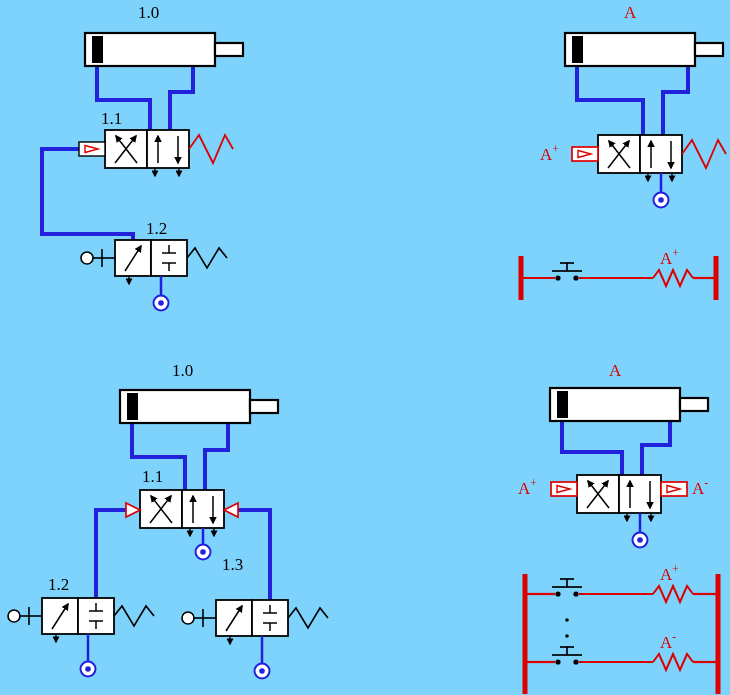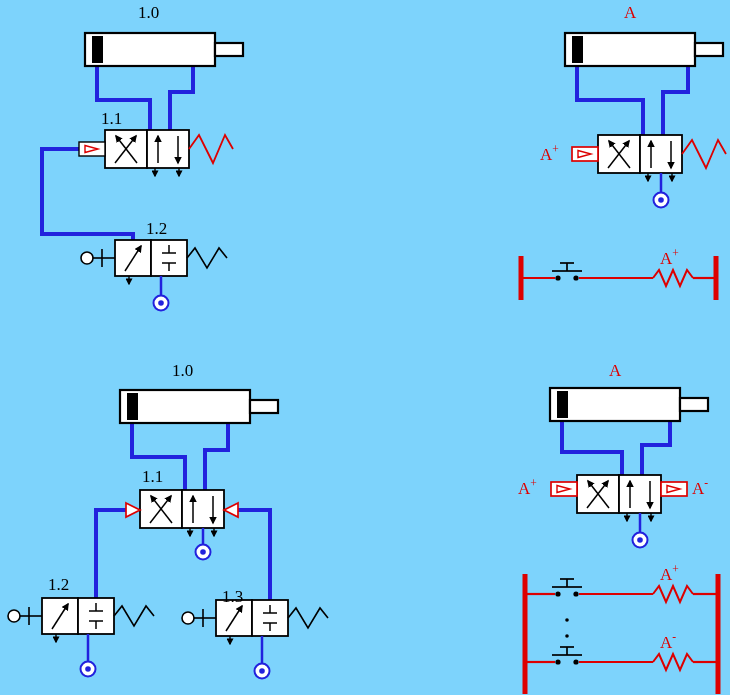--- a/index.html
+++ b/index.html
@@ -175,21 +175,21 @@
 <div class="lbl" style="left:101px;top:110px"><span>1.1</span></div>
 <div class="lbl" style="left:146px;top:220px"><span>1.2</span></div>
 
 <div class="lbl red" style="left:624px;top:4px"><span>A</span></div>
 <div class="lbl red" style="left:540px;top:144px"><span>A</span><sup>+</sup></div>
 <div class="lbl red" style="left:660px;top:248px"><span>A</span><sup>+</sup></div>
 
 <div class="lbl" style="left:172px;top:362px"><span>1.0</span></div>
 <div class="lbl" style="left:142px;top:468px"><span>1.1</span></div>
 <div class="lbl" style="left:48px;top:576px"><span>1.2</span></div>
-<div class="lbl" style="left:222px;top:588px"><span>1.3</span></div>
+<div class="lbl" style="left:222px;top:556px"><span>1.3</span></div>
 
 <div class="lbl red" style="left:609px;top:362px"><span>A</span></div>
 <div class="lbl red" style="left:518px;top:478px"><span>A</span><sup>+</sup></div>
 <div class="lbl red" style="left:692px;top:478px"><span>A</span><sup>-</sup></div>
 <div class="lbl red" style="left:660px;top:564px"><span>A</span><sup>+</sup></div>
 <div class="lbl red" style="left:660px;top:632px"><span>A</span><sup>-</sup></div>
 
 </div>
 
 </body></html>

